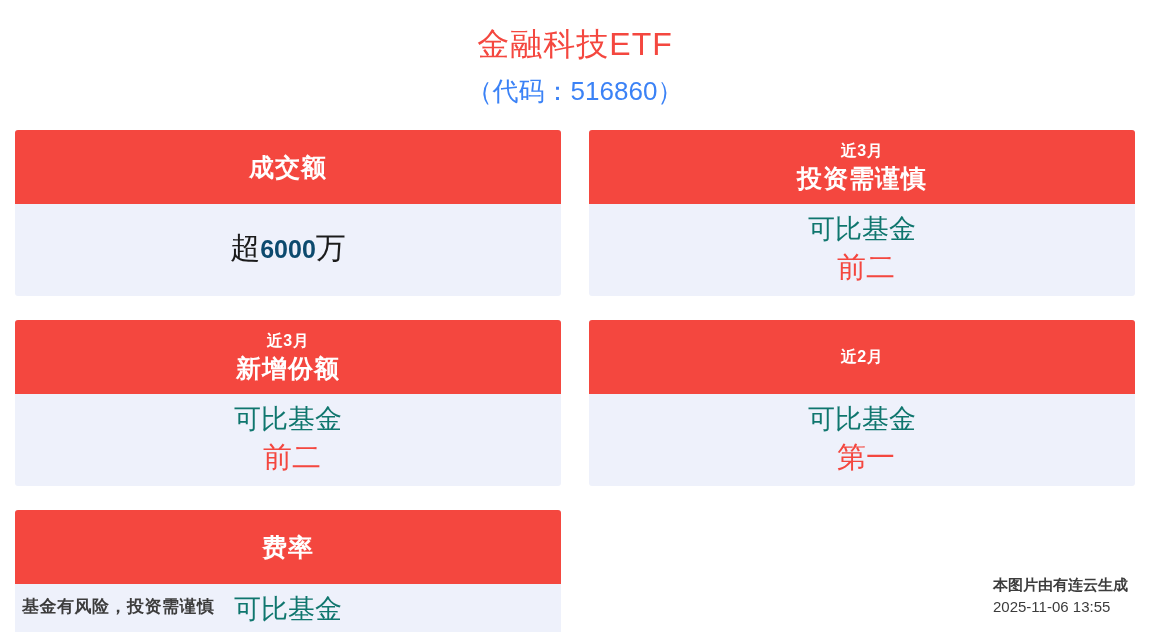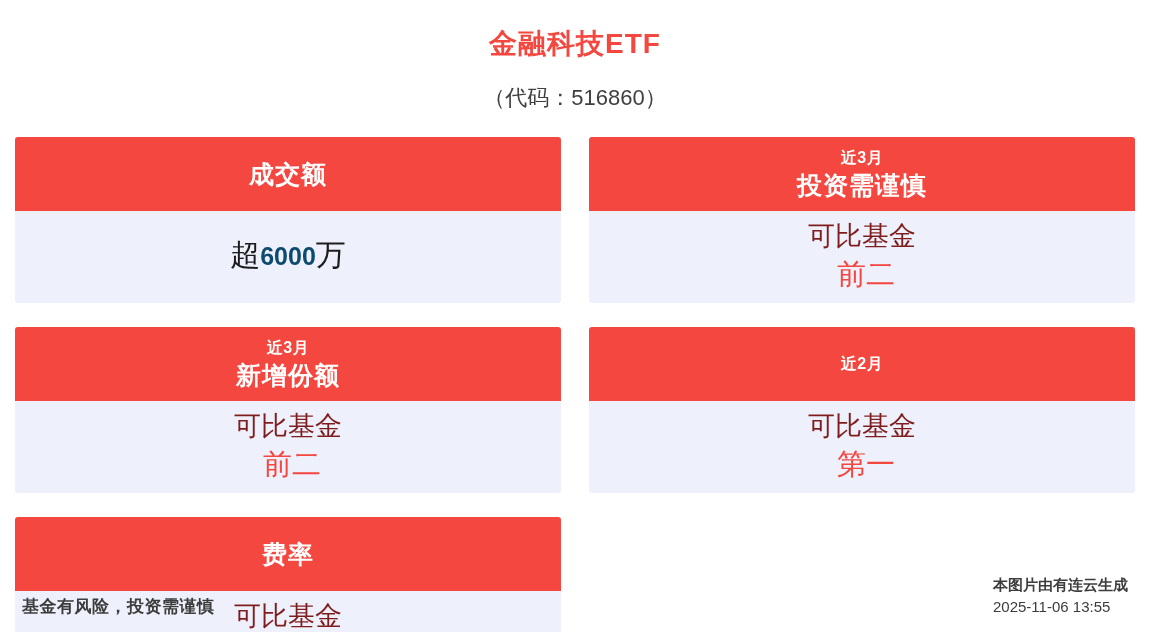--- a/index.html
+++ b/index.html
@@ -18,31 +18,31 @@
     width: 1150px;
     height: 632px;
     box-sizing: border-box;
   }
   
   .header {
     text-align: center;
     padding-top: 20px;
   }
   .title {
-    font-size: 28px;
-    font-weight: bold;
+    font-size: 32px;
+    font-weight: normal;
     color: #f4473f;
     letter-spacing: 1px;
     line-height: 48px;
   }
   .subtitle {
-    font-size: 22px;
-    color: #404040;
+    font-size: 26px;
+    color: #3b82f6;
     line-height: 40px;
-    margin-top: 10px;
+    margin-top: 3px;
   }
   
   .grid {
     margin: 19px 15px 0 15px;
     display: grid;
     grid-template-columns: repeat(2, 1fr);
     grid-template-rows: repeat(2, 1fr);
     column-gap: 28px;
     row-gap: 24px;
   }
@@ -85,21 +85,21 @@
     flex-direction: column;
     align-items: center;
     justify-content: center;
     text-align: center;
     color: #1b1b1b;
     padding: 6px 0 10px 0;
   }
   .body-line1 {
     font-size: 27px;
     line-height: 38px;
-    color: #7f1d1d;
+    color: #0f766e;
     text-align: right;
   }
   .body-line2 {
     font-size: 29px;
     line-height: 38px;
     color: #f4473f;
     margin-left: 8px;
   }
   .body-single {
     font-size: 30px;

